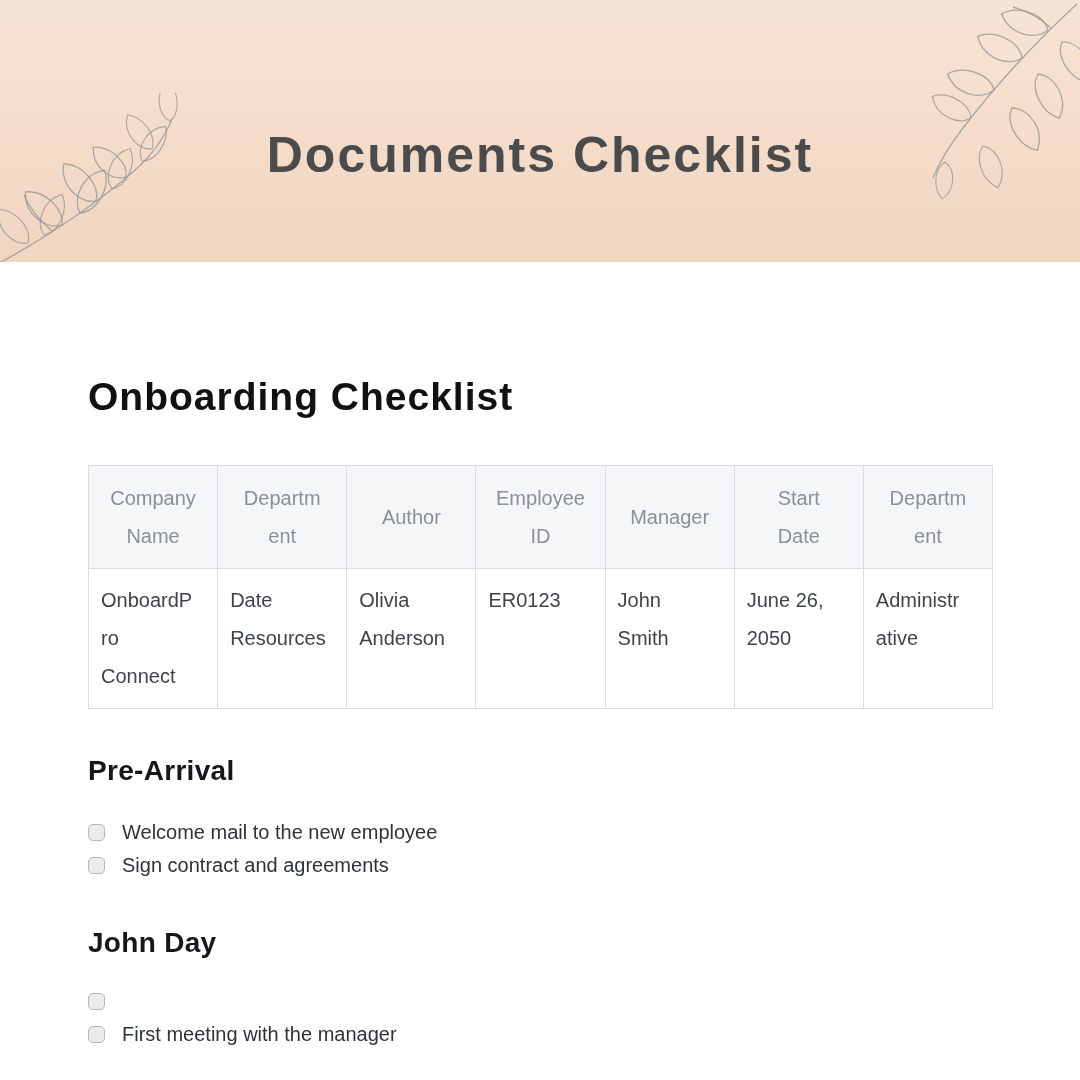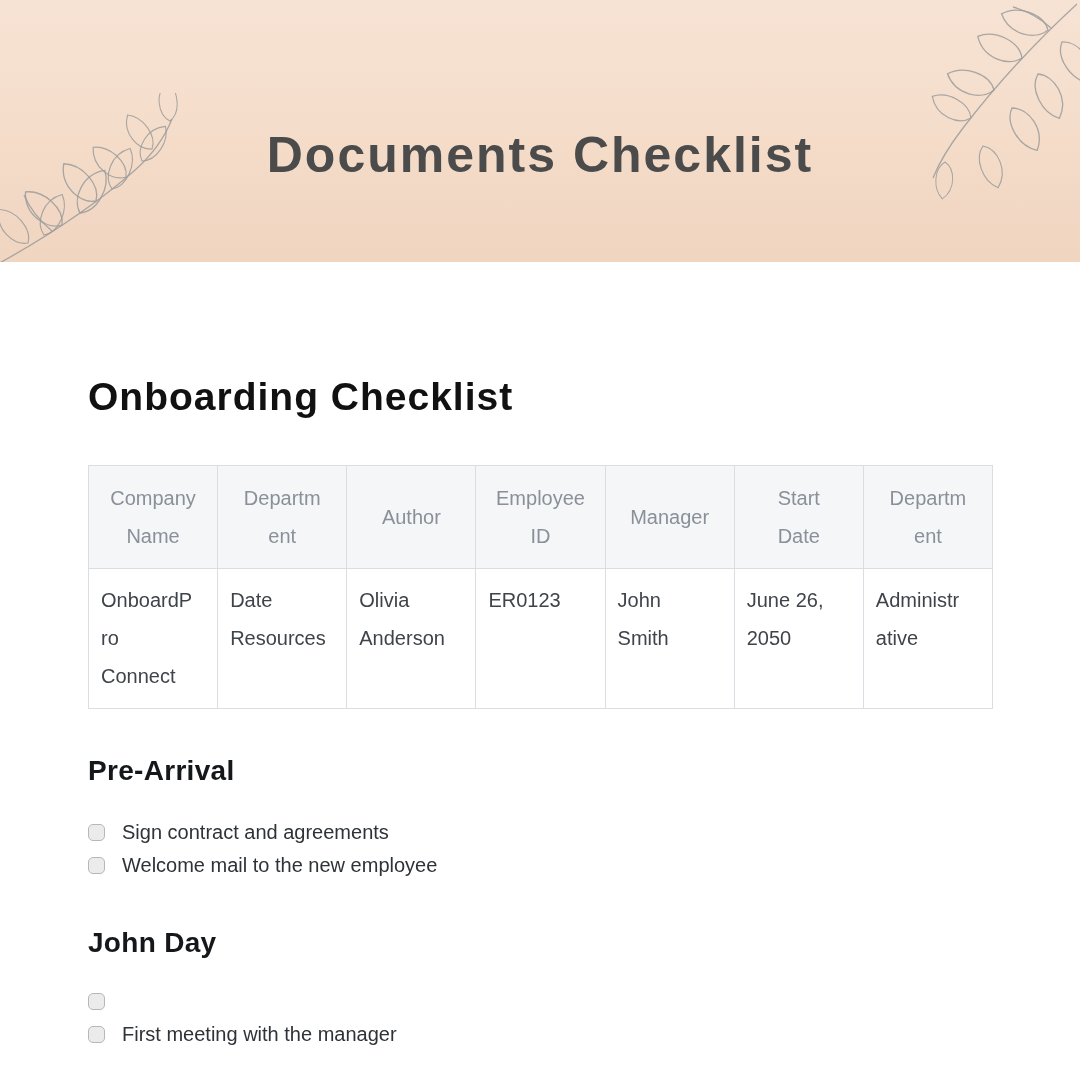--- a/index.html
+++ b/index.html
@@ -188,25 +188,25 @@
 ative</td>
         </tr>
       </tbody>
     </table>
 
     <section class="section-pre-arrival">
       <h3 class="section-heading">Pre-Arrival</h3>
       <ul class="checklist">
         <li>
           <span class="checkbox"></span>
+          <span class="item-label">Welcome mail to the new employee</span>
+        </li>
+        <li>
+          <span class="checkbox"></span>
           <span class="item-label">Sign contract and agreements</span>
-        </li>
-        <li>
-          <span class="checkbox"></span>
-          <span class="item-label">Welcome mail to the new employee</span>
         </li>
       </ul>
     </section>
 
     <section class="section-first-day">
       <h3 class="section-heading">John Day</h3>
       <ul class="checklist">
         <li>
           <span class="checkbox"></span>
         </li>

